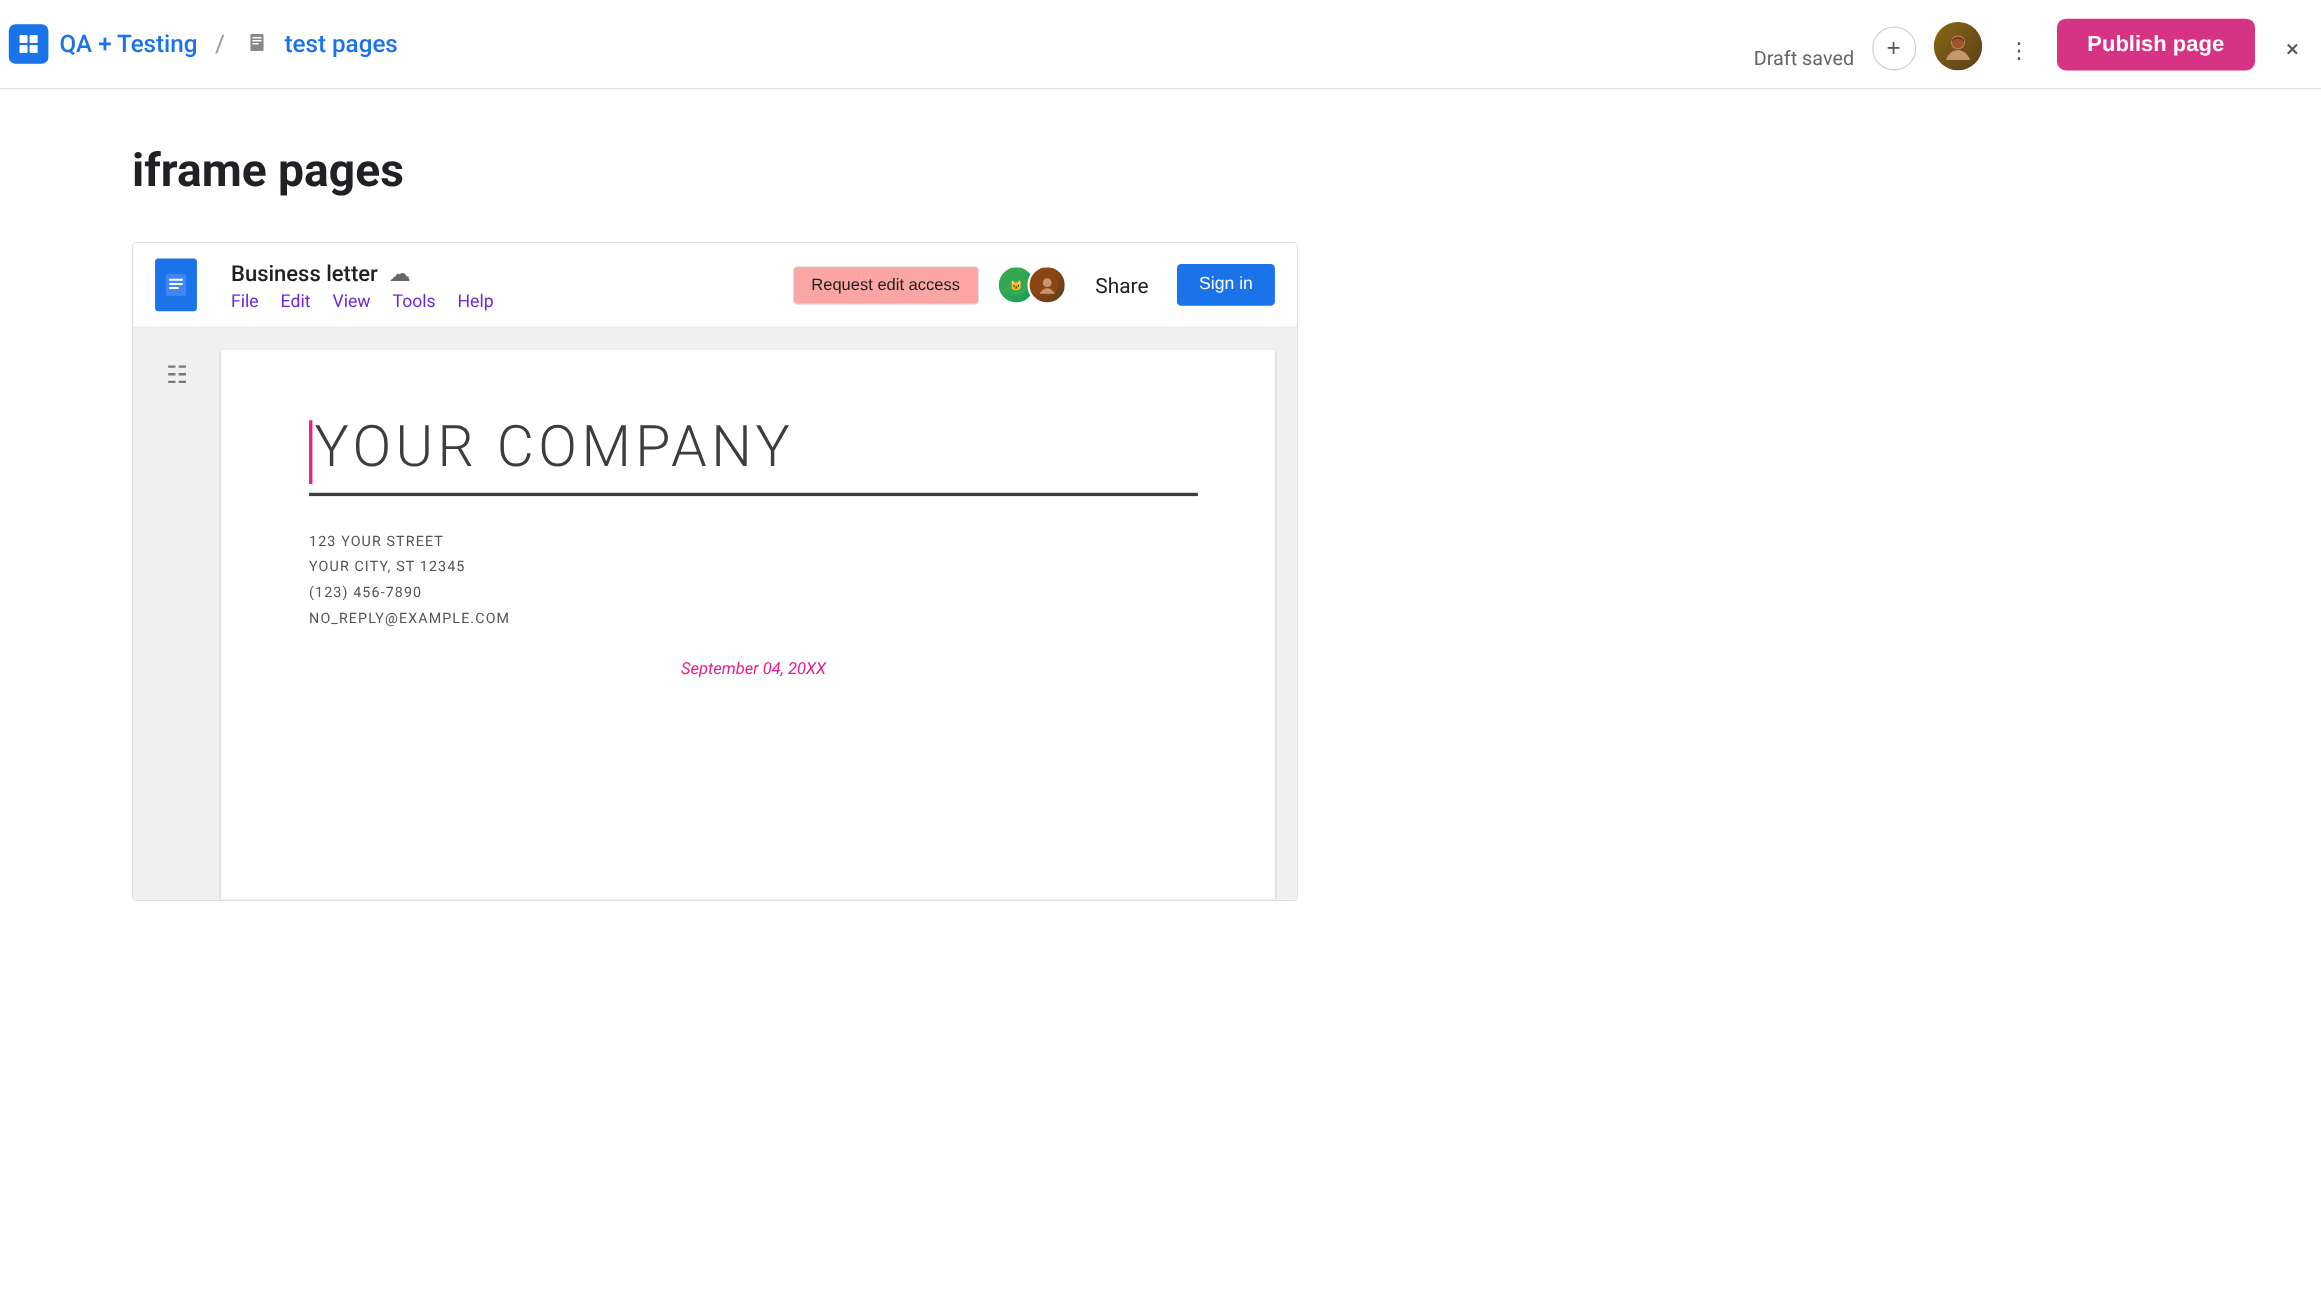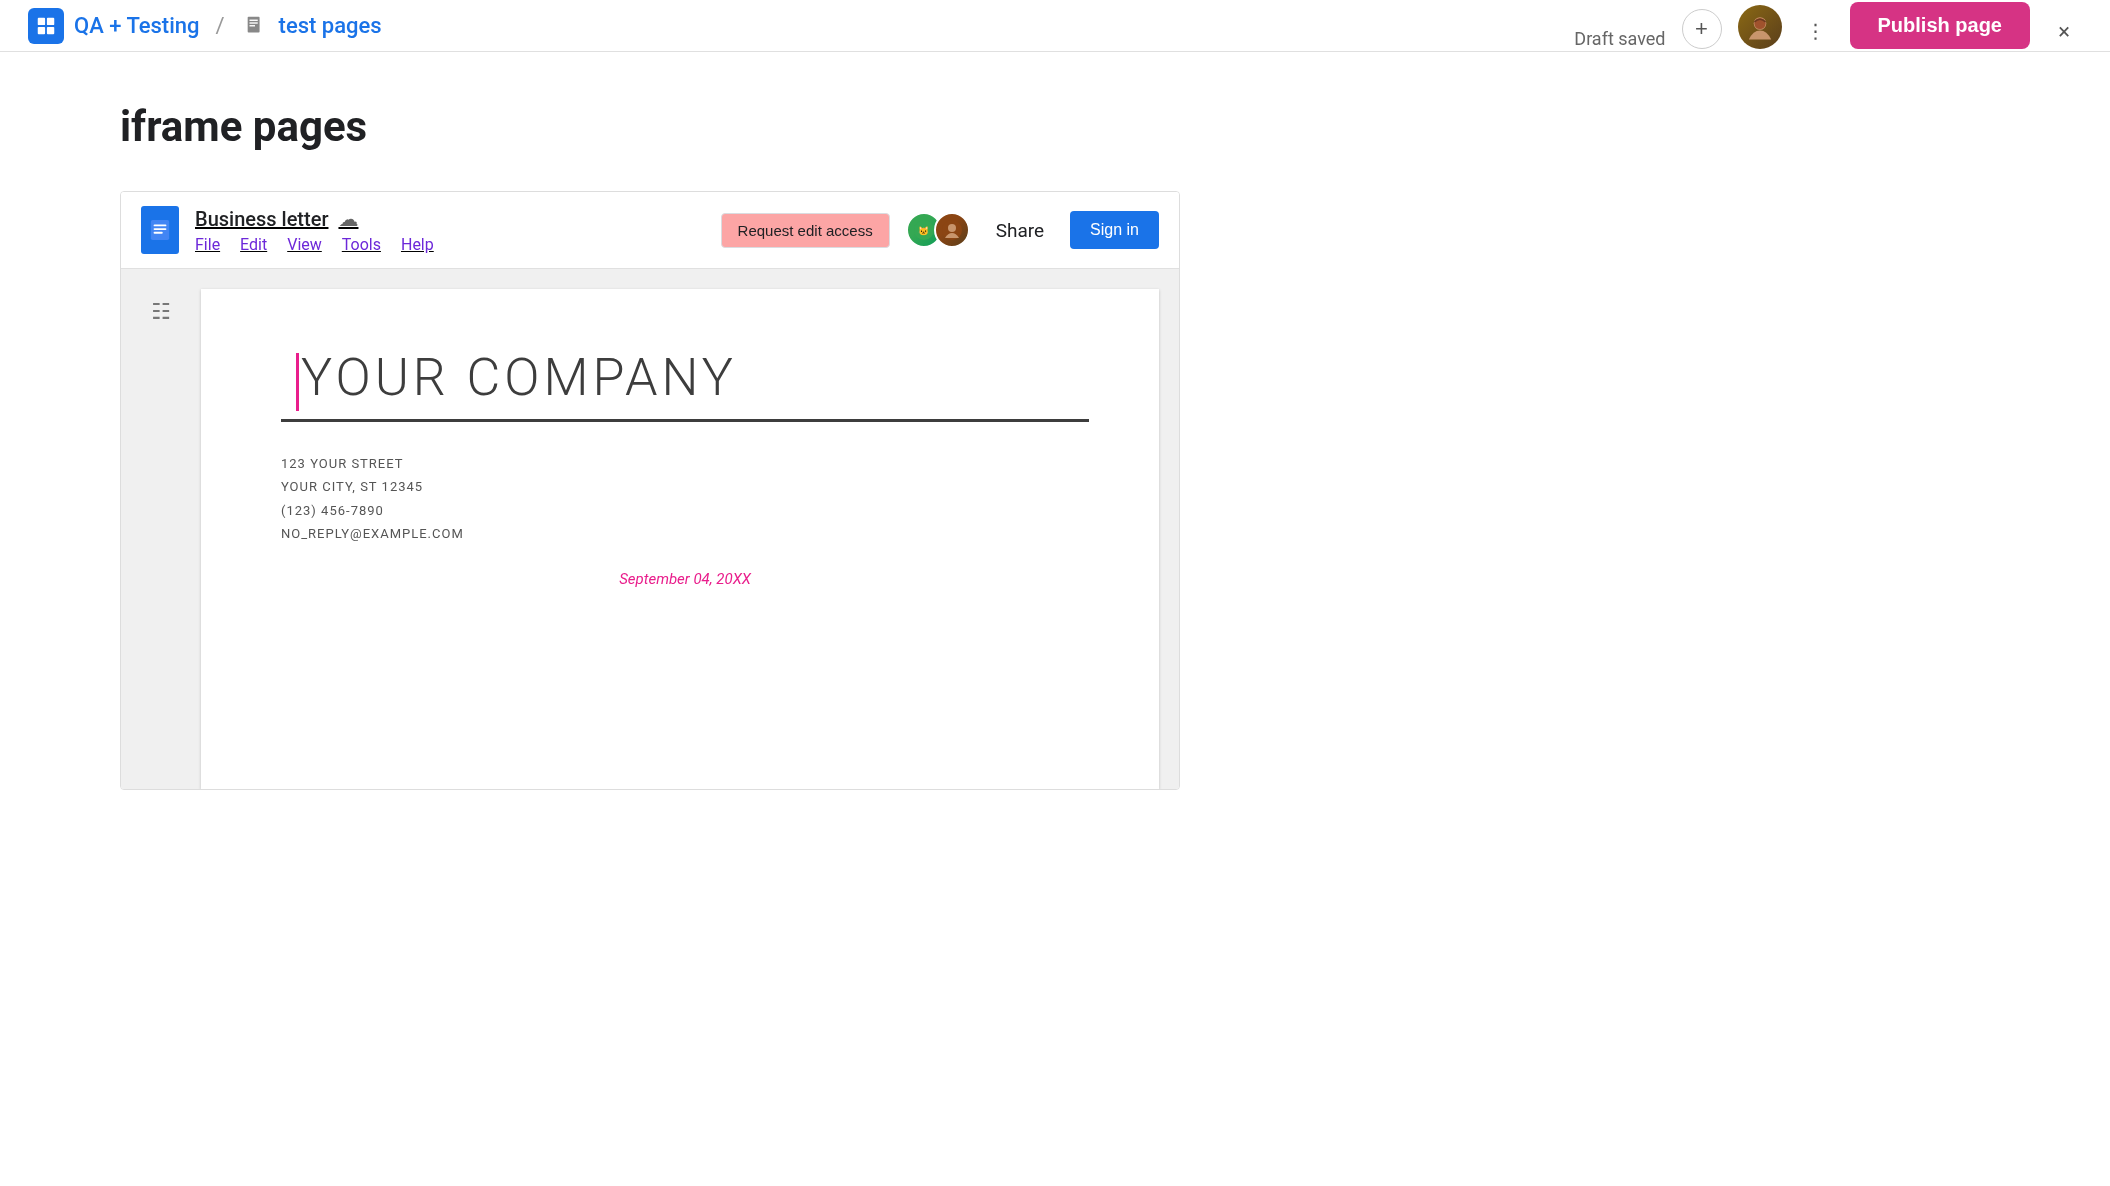--- a/index.html
+++ b/index.html
@@ -2,22 +2,22 @@
 <html><head>
   <meta charset="utf-8">
   <style>
     * { margin: 0; padding: 0; box-sizing: border-box; }
     body { font-family: -apple-system, BlinkMacSystemFont, 'Segoe UI', Roboto, sans-serif; background: #fff; width: 2110px; min-height: 1186px; }
 
     
     .topbar {
       display: flex;
       align-items: center;
-      padding: 0 28px;
-      height: 52px;
+      padding: 0 8px;
+      height: 81px;
       border-bottom: 1px solid #e0e0e0;
       background: #fff;
     }
     .topbar-left {
       display: flex;
       align-items: center;
       gap: 10px;
       flex: 1;
     }
     .topbar-logo {
@@ -158,22 +158,21 @@
       background: #fff;
       border-bottom: 1px solid #e0e0e0;
       padding: 14px 20px;
       display: flex;
       align-items: center;
       justify-content: space-between;
     }
     .gdoc-toolbar-left {
       display: flex;
       align-items: center;
-      gap: 16px;
-      text-decoration: underline;
+      gap: 31px;
     }
     .gdoc-doc-icon {
       width: 38px;
       height: 48px;
       background: #1a73e8;
       border-radius: 3px;
       display: flex;
       align-items: center;
       justify-content: center;
       flex-shrink: 0;
@@ -289,21 +288,20 @@
       margin-bottom: 20px;
     }
     .gdoc-company-name {
       font-size: 52px;
       font-weight: 300;
       color: #3d3d3d;
       letter-spacing: 4px;
       line-height: 1.1;
       display: flex;
       align-items: flex-start;
-      margin-left: 15px;
     }
     .gdoc-cursor {
       display: inline-block;
       width: 3px;
       height: 58px;
       background: #e91e8c;
       margin-right: 2px;
       margin-top: 4px;
       flex-shrink: 0;
     }

